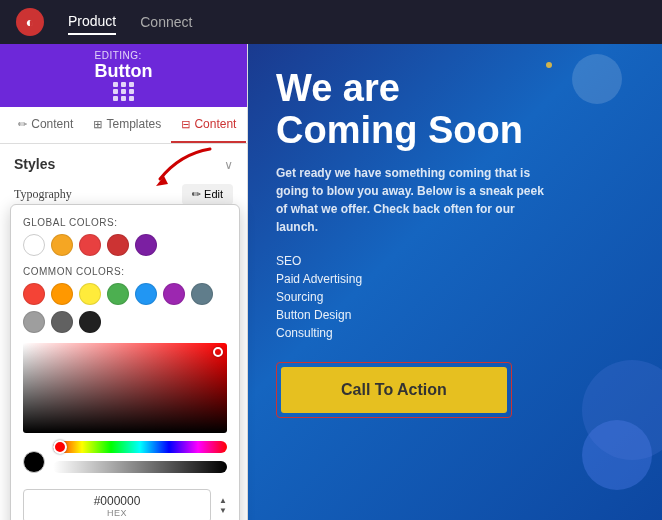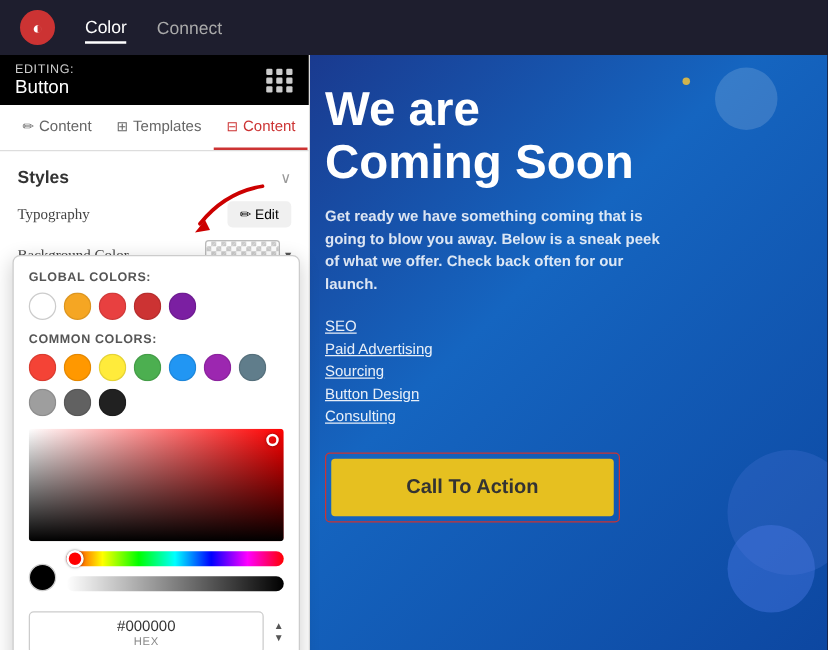--- a/index.html
+++ b/index.html
@@ -43,36 +43,37 @@
       width: 248px;
       background: #fff;
       display: flex;
       flex-direction: column;
       border-right: 1px solid #ddd;
       position: relative;
       z-index: 10;
     }
 
     .editing-bar {
-      background: #000000;
+      background: #6d28d9;
       color: white;
       padding: 6px 12px;
       display: flex;
       align-items: center;
       justify-content: space-between;
+      flex-direction: column;
     }
     .editing-label {
       font-size: 10px;
       color: rgba(255,255,255,0.8);
       text-transform: uppercase;
       letter-spacing: 0.5px;
     }
     .editing-title {
-      font-size: 15px;
-      font-weight: normal;
+      font-size: 18px;
+      font-weight: bold;
       color: white;
     }
     .grid-icon {
       display: grid;
       grid-template-columns: repeat(3,6px);
       gap: 2px;
     }
     .grid-dot {
       width: 5px; height: 5px;
       background: rgba(255,255,255,0.8);
@@ -149,21 +150,21 @@
       background: #fff;
       border: 1px solid #ccc;
       border-radius: 6px;
       box-shadow: 0 4px 16px rgba(0,0,0,0.2);
       padding: 12px;
       z-index: 100;
     }
 
     .color-section-title {
       font-size: 10px;
-      font-weight: bold;
+      font-weight: normal;
       color: #555;
       margin-bottom: 6px;
       letter-spacing: 0.5px;
     }
 
     .color-swatches {
       display: flex; gap: 6px; margin-bottom: 10px; flex-wrap: wrap;
     }
     .swatch {
       width: 22px; height: 22px;
@@ -243,21 +244,21 @@
       position: absolute;
       top: 100px;
       left: 150px;
       z-index: 200;
     }
 
     
     .right-panel {
       flex: 1;
       background: linear-gradient(135deg, #1a3a8f 0%, #1565c0 40%, #0d47a1 100%);
-      padding: 24px 12px;
+      padding: 24px 28px;
       position: relative;
       overflow: hidden;
     }
 
     .coming-soon-title {
       font-size: 38px;
       font-weight: 900;
       color: white;
       line-height: 1.1;
       margin-bottom: 12px;
@@ -273,21 +274,20 @@
     }
 
     .services-list {
       list-style: none;
       margin-bottom: 20px;
     }
     .services-list li {
       font-size: 12px;
       color: rgba(255,255,255,0.9);
       padding: 2px 0;
-      text-decoration: underline;
     }
 
     .cta-container {
       border: 1px solid #cc3333;
       border-radius: 4px;
       padding: 4px;
       display: inline-block;
     }
     .cta-btn {
       background: #e6c020;
@@ -345,21 +345,21 @@
       cursor: pointer;
     }
   </style>
 </head>
 <body>
 
 <div class="top-nav">
   <div class="nav-logo">
     <span>◐</span>
   </div>
-  <div class="nav-tab active">Color</div>
+  <div class="nav-tab active">Product</div>
   <div class="nav-tab">Connect</div>
 </div>
 
 <div class="main-layout">
 
   <div class="left-panel">
 
     <div class="editing-bar">
       <div>
         <div class="editing-label">EDITING:</div>

